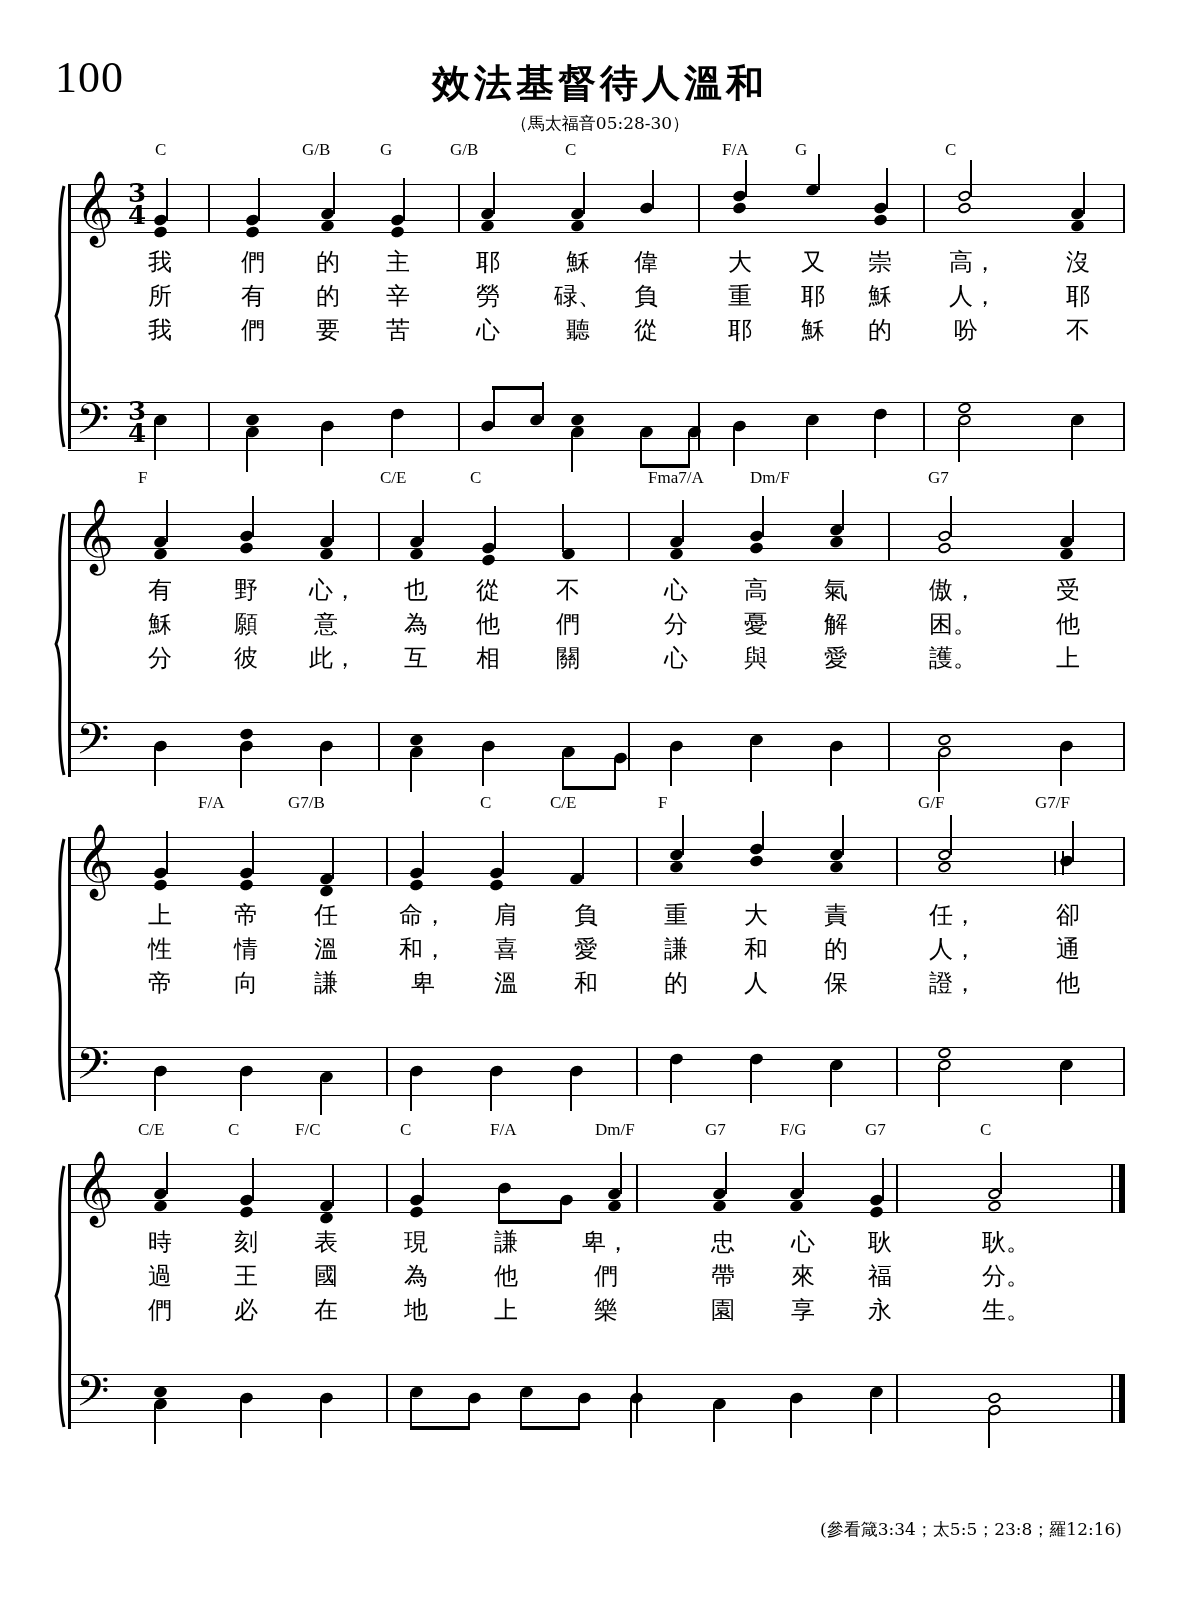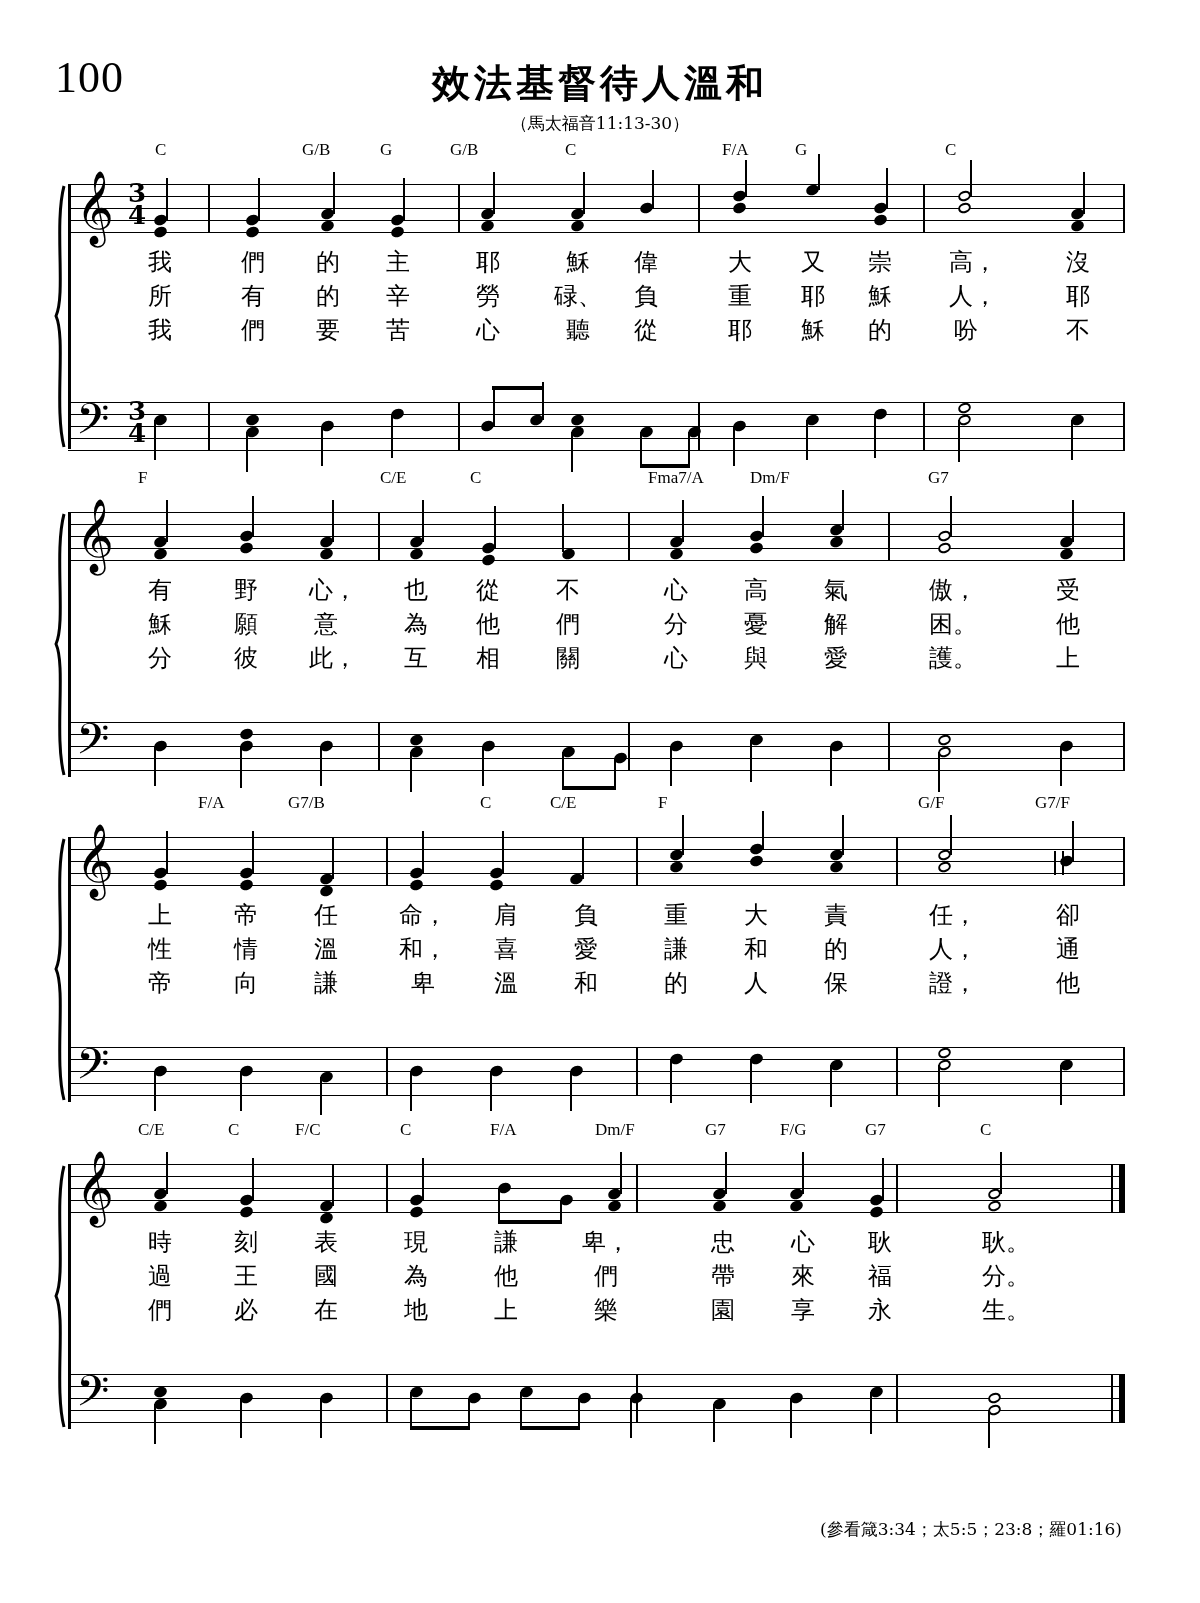--- a/index.html
+++ b/index.html
@@ -203,22 +203,22 @@
     font-family: "DejaVu Serif", serif;
     transform: translateX(-50%);
     white-space: nowrap;
   }
 </style>
 </head>
 <body>
 
 <div id="hymn-number">100</div>
 <div id="hymn-title">效法基督待人溫和</div>
-<div id="hymn-scripture">（馬太福音11:13-30）</div>
-<div id="hymn-footnote">(參看箴3:34；太5:5；23:8；羅01:16)</div>
+<div id="hymn-scripture">（馬太福音05:28-30）</div>
+<div id="hymn-footnote">(參看箴3:34；太5:5；23:8；羅12:16)</div>
 
 <div class="system s1">
   <div class="chordrow">
     <span class="chord" style="left:105px">C</span>
     <span class="chord" style="left:252px">G/B</span>
     <span class="chord" style="left:330px">G</span>
     <span class="chord" style="left:400px">G/B</span>
     <span class="chord" style="left:515px">C</span>
     <span class="chord" style="left:672px">F/A</span>
     <span class="chord" style="left:745px">G</span>

